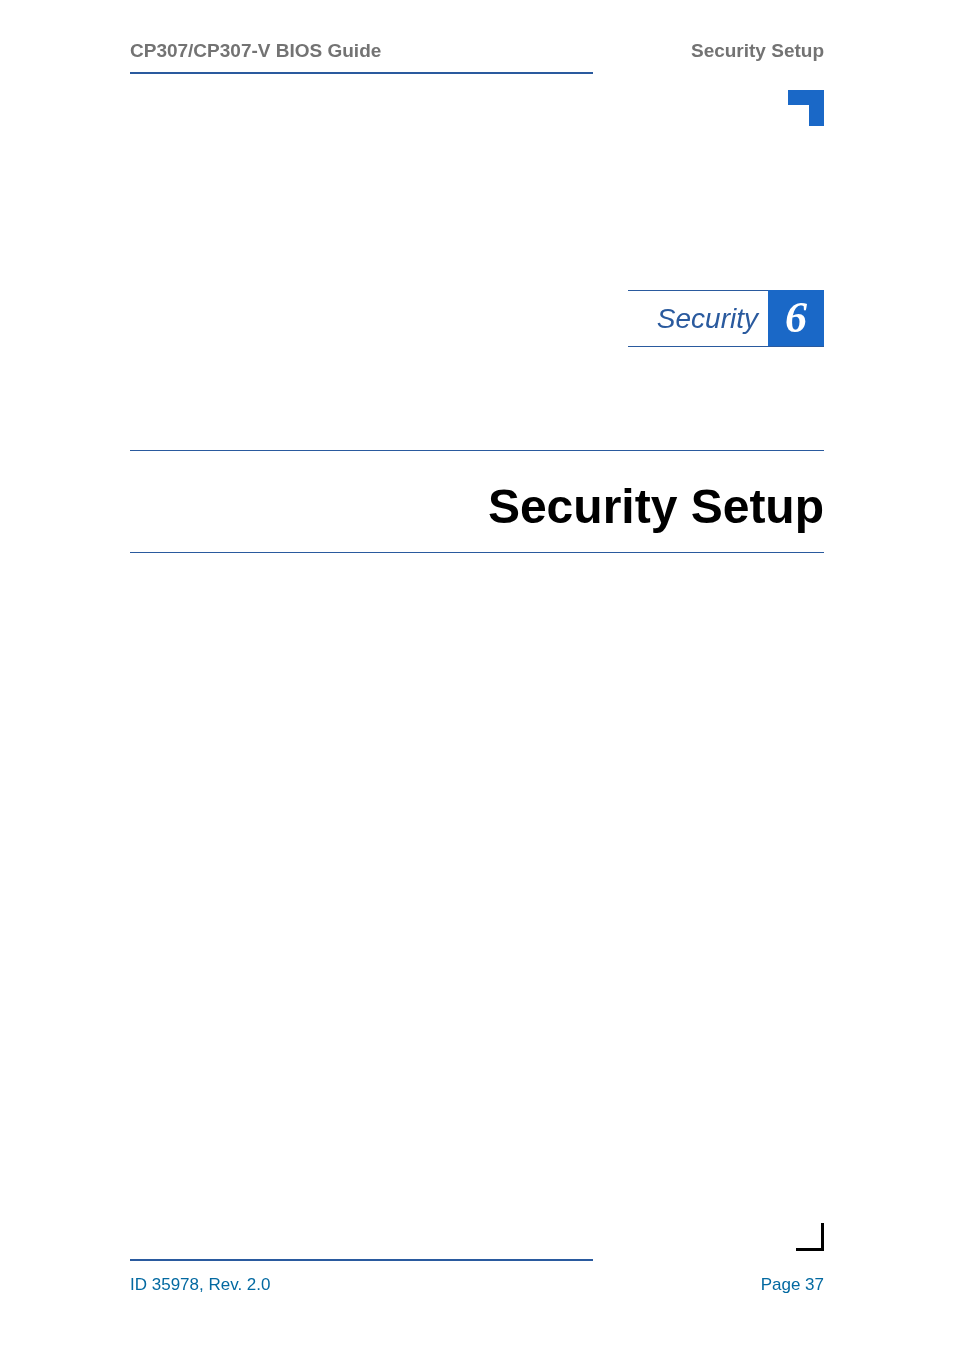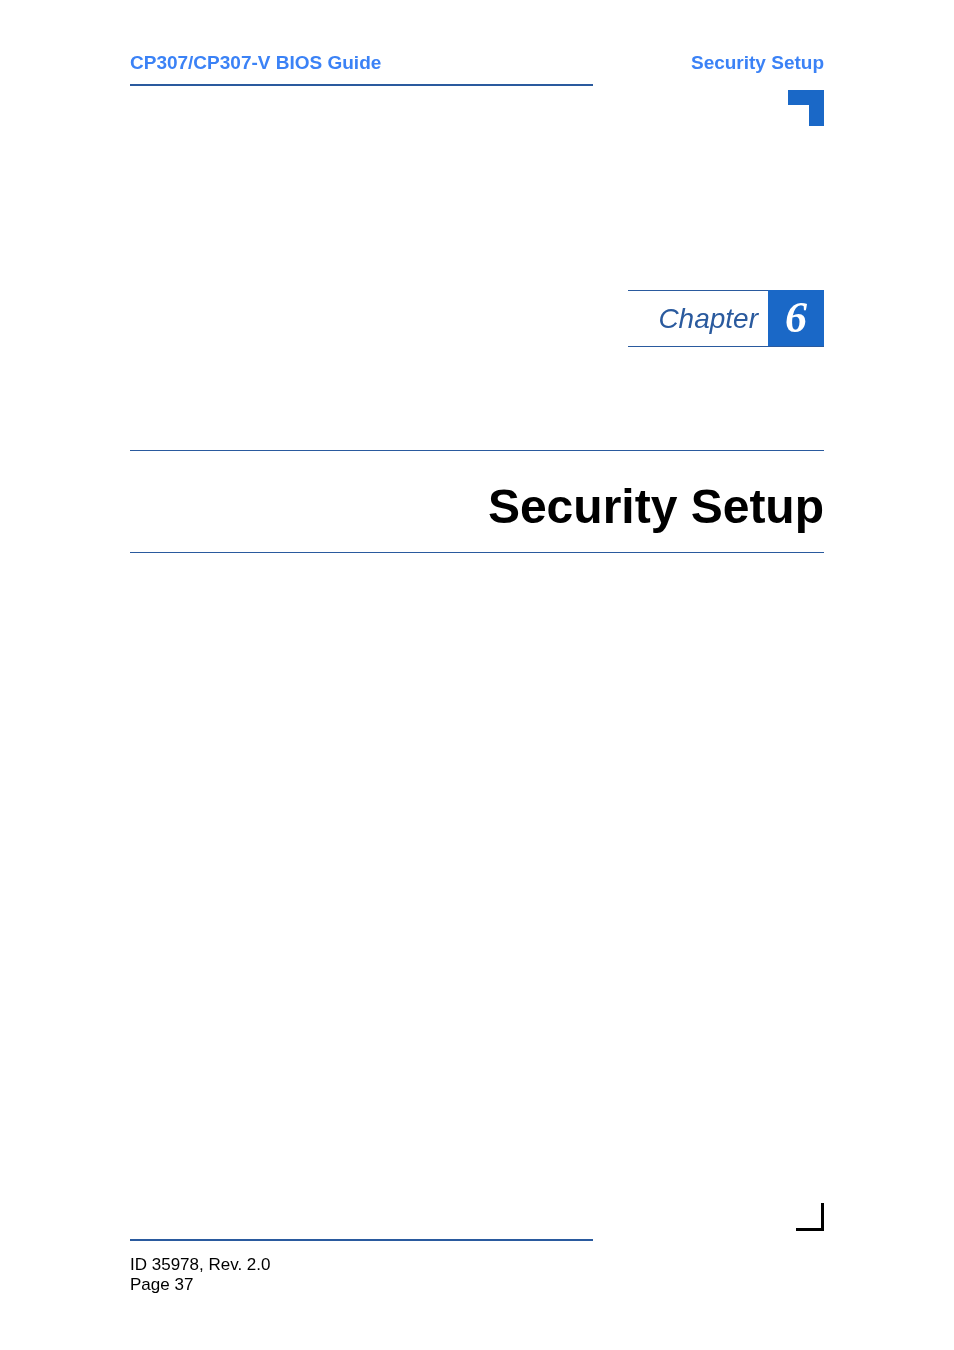--- a/index.html
+++ b/index.html
@@ -17,23 +17,22 @@
     .page {
       padding: 40px 130px 40px 130px;
       height: 100%;
       position: relative;
     }
     .header {
       display: flex;
       justify-content: space-between;
       font-weight: bold;
       font-size: 19px;
-      color: #3b82f6;
+      color: #737373;
       margin-bottom: 10px;
-      margin-top: 12px;
     }
     .header-rule {
       border: none;
       border-top: 2px solid #2a5a9e;
       width: 463px;
       margin: 0;
     }
     .corner-mark {
       position: absolute;
       top: 90px;
@@ -122,22 +121,21 @@
     }
     .footer-corner {
       position: absolute;
       top: -36px;
       right: 0;
     }
     .footer-text {
       display: flex;
       justify-content: space-between;
       font-size: 17px;
-      color: #000000;
-      flex-direction: column;
+      color: #0369a1;
     }
   </style>
 </head>
 <body>
 
 <div class="page">
 
   <div class="header">
     <span>CP307/CP307-V BIOS Guide</span>
     <span>Security Setup</span>
@@ -146,21 +144,21 @@
 
   <div class="corner-mark">
     <svg width="36" height="36" viewBox="0 0 36 36">
       <path d="M 0 0 L 36 0 L 36 36 L 21 36 L 21 15 L 0 15 Z" fill="#1a68c7"></path>
     </svg>
   </div>
 
   <div class="chapter-block">
     <div class="chapter-label-wrap">
       <hr class="chapter-rule-top">
-      <div class="chapter-label">Chapter</div>
+      <div class="chapter-label">Security</div>
     </div>
     <div class="chapter-number-box">
       <span>6</span>
     </div>
   </div>
   <hr class="chapter-rule-bottom">
 
   <div class="title-block">
     <hr class="title-rule">
     <div class="main-title">Security Setup</div>

